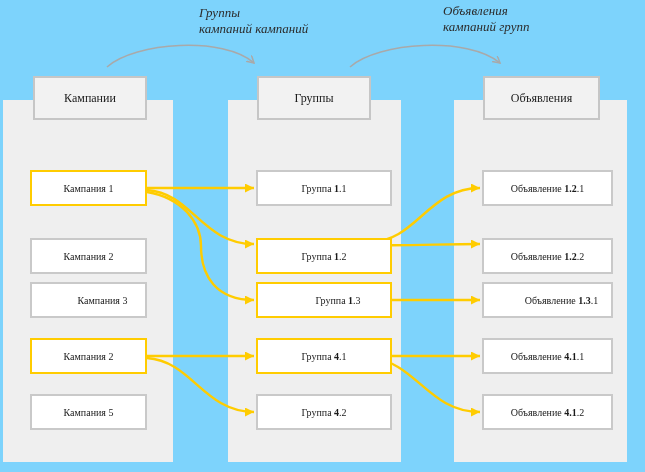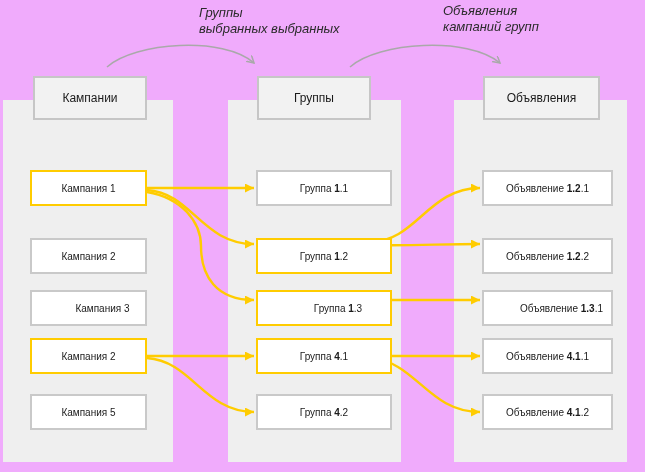--- a/index.html
+++ b/index.html
@@ -1,18 +1,18 @@
 <!DOCTYPE html>
 <html><head>
 <meta charset="utf-8">
 <style>
   html,body{margin:0;padding:0;background:#ffffff;}
   .stage{
-    position:relative;width:645px;height:472px;background:#f0abfc;
-    font-family:Liberation Sans, sans-serif;
+    position:relative;width:645px;height:472px;background:#7dd3fc;
+    font-family:Liberation Serif, serif;
     color:#1a1a1a;overflow:hidden;
   }
   .band{position:absolute;top:100px;height:362px;background:#efefef;}
   .band.campaigns{left:3px;width:170px;}
   .band.groups{left:228px;width:173px;}
   .band.ads{left:454px;width:173px;}
 
   .header-box{
     position:absolute;top:76px;height:44px;box-sizing:border-box;
     background:#f2f2f2;border:2px solid #c6c6c6;
@@ -28,21 +28,21 @@
     background:#ffffff;border:2px solid #c9c9c9;
     display:flex;align-items:center;justify-content:center;
     font-size:10px;white-space:pre;z-index:3;
   }
   .item.selected{border-color:#ffcc00;}
   .item .b{font-weight:bold;}
 
   .col-campaigns{left:30px;width:117px;}
   .col-groups{left:256px;width:136px;}
   .col-ads{left:482px;width:131px;}
-  .row1{top:170px;} .row2{top:238px;} .row3{top:290px;padding-left:28px;} .row4{top:338px;} .row5{top:394px;align-items:center;}
+  .row1{top:170px;} .row2{top:238px;} .row3{top:282px;padding-left:28px;} .row4{top:338px;} .row5{top:394px;align-items:center;}
 
   .arrows{position:absolute;left:0;top:0;width:645px;height:472px;z-index:2;}
 
   .annotation{
     position:absolute;font-size:13px;font-style:italic;line-height:16px;
     color:#2b2b2b;z-index:3;
   }
   .annotation.first{left:199px;top:5px;}
   .annotation.second{left:443px;top:3px;}
 </style>
@@ -79,21 +79,21 @@
       <path d="M370,242 C416,242 428,188 480,188" marker-end="url(#ah-y)"></path>
       <path d="M370,245 C410,246 440,244 480,244" marker-end="url(#ah-y)"></path>
       <path d="M370,300 L480,300" marker-end="url(#ah-y)"></path>
       <path d="M370,356 L480,356" marker-end="url(#ah-y)"></path>
       <path d="M370,358 C416,361 428,412 480,412" marker-end="url(#ah-y)"></path>
     </g>
   </svg>
 
   <div class="annotation first">
     <div>Группы</div>
-    <div>выбранных выбранных</div>
+    <div>кампаний кампаний</div>
   </div>
   <div class="annotation second">
     <div>Объявления</div>
     <div>кампаний групп</div>
   </div>
 
   <div class="header-box campaigns">
     <span>Кампании</span>
   </div>
   <div class="header-box groups">

